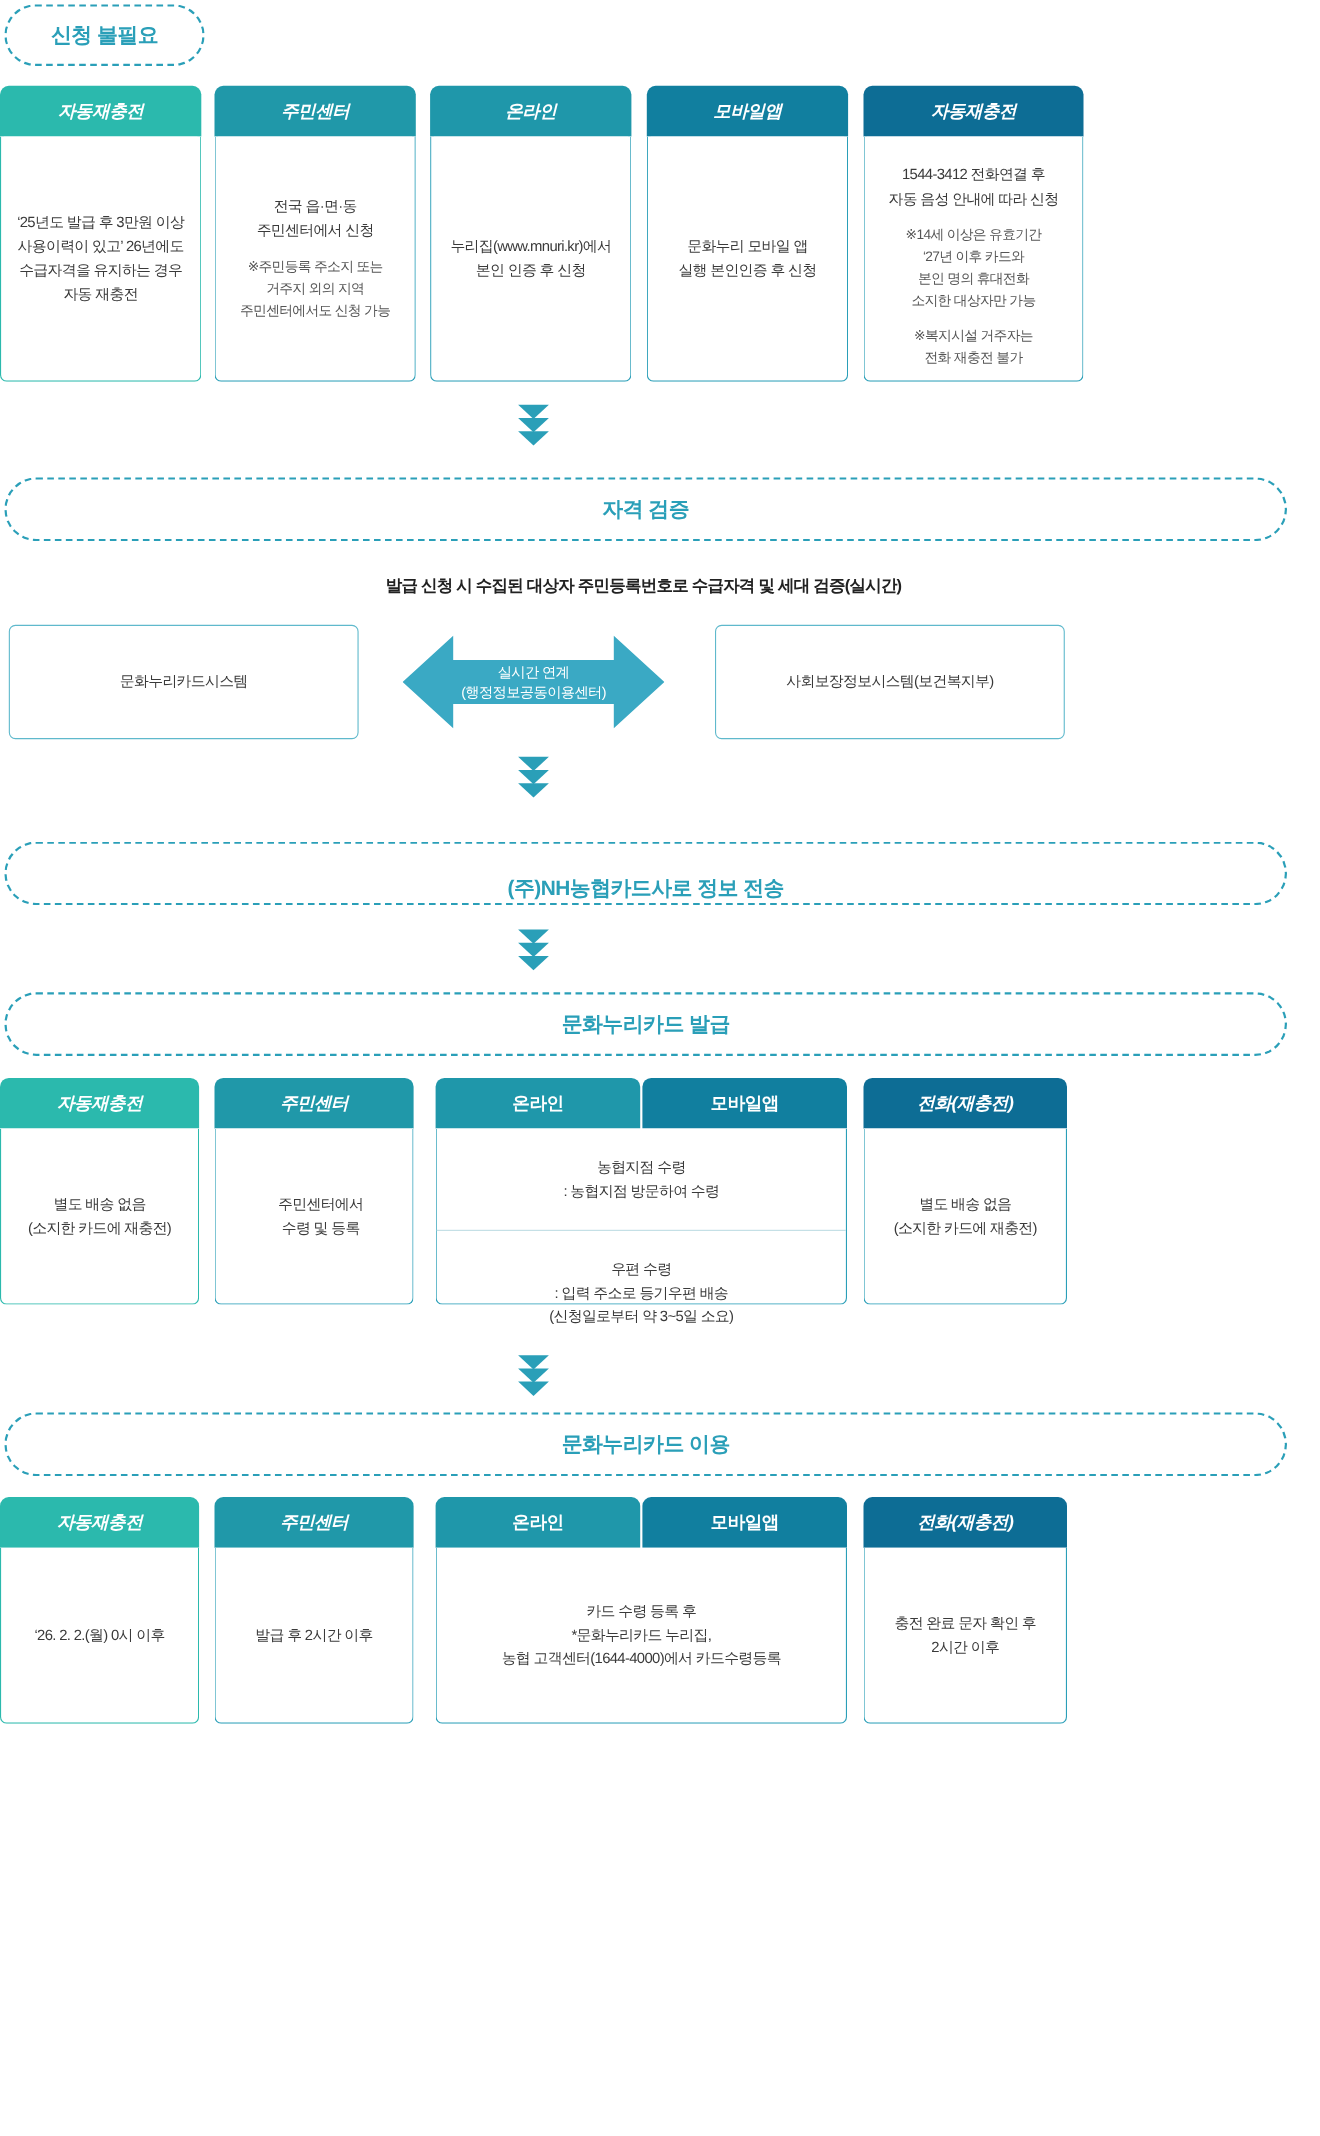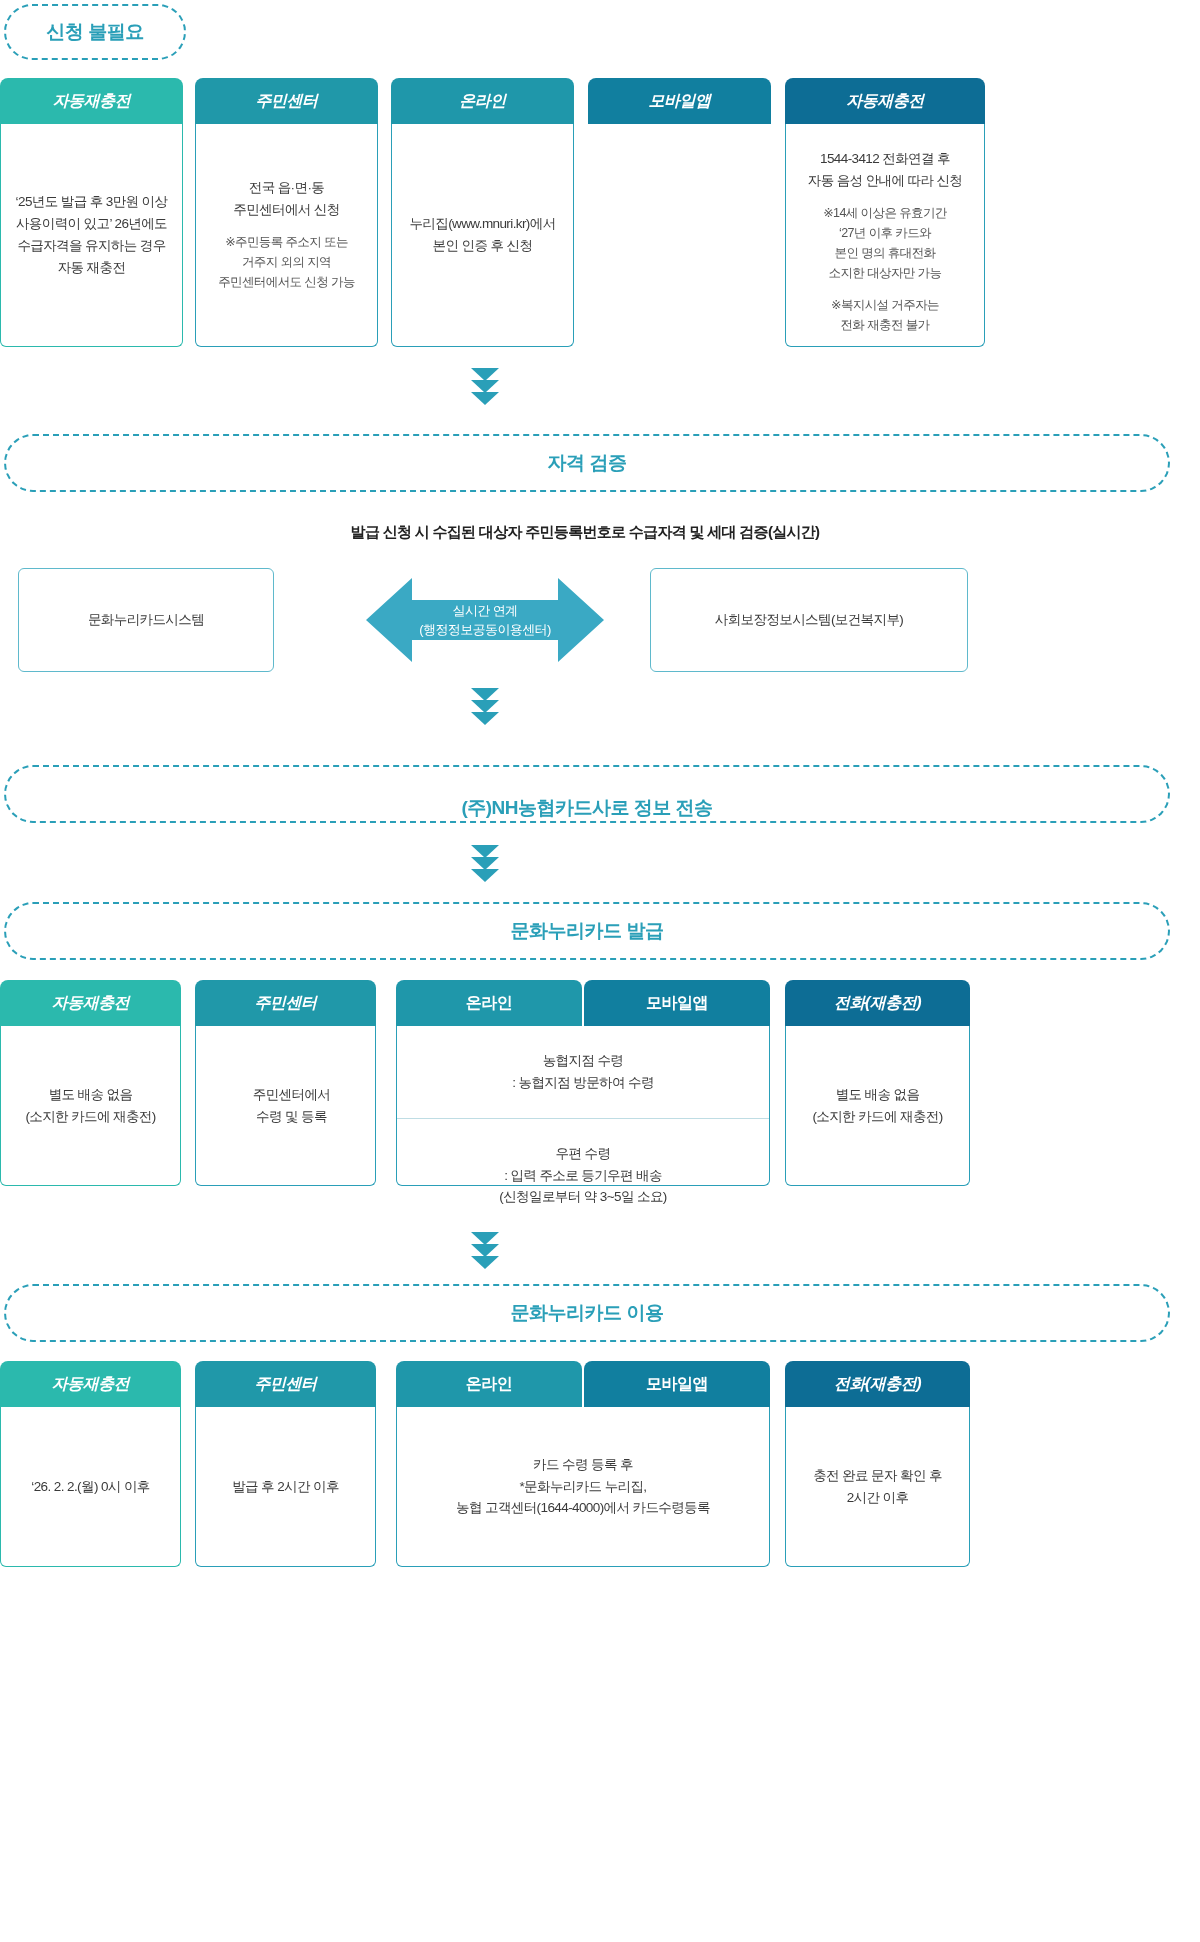--- a/index.html
+++ b/index.html
@@ -189,20 +189,23 @@
     </div>
     <div class="card-body" style="height:223px;">
       <p class="ml">누리집(www.mnuri.kr)에서<br>본인 인증 후 신청</p>
     </div>
   </div>
 
   <div class="card" style="left:588px;top:78px;width:183px;">
     <div class="card-head" style="background:#117f9f;">
       <span>모바일앱</span>
     </div>
+    <div class="card-body" style="height:223px;">
+      <p class="ml">문화누리 모바일 앱<br>실행 본인인증 후 신청</p>
+    </div>
   </div>
 
   <div class="card" style="left:785px;top:78px;width:200px;">
     <div class="card-head" style="background:#0d6d95;">
       <span>자동재충전</span>
     </div>
     <div class="card-body" style="height:223px;justify-content:flex-start;padding-top:24px;">
       <p class="ml">1544-3412 전화연결 후<br>자동 음성 안내에 따라 신청</p>
       <p class="ml note">※14세 이상은 유효기간<br>‘27년 이후 카드와<br>본인 명의 휴대전화<br>소지한 대상자만 가능</p>
       <p class="ml note">※복지시설 거주자는<br>전화 재충전 불가</p>
@@ -216,21 +219,21 @@
   </div>
 
   <div class="capsule" style="left:4px;top:434px;width:1166px;height:58px;">
     <span>자격 검증</span>
   </div>
 
   <div class="verify-note" style="left:0px;top:523px;width:1170px;">
     <span>발급 신청 시 수집된 대상자 주민등록번호로 수급자격 및 세대 검증(실시간)</span>
   </div>
 
-  <div class="sysbox" style="left:18px;top:568px;width:256px;height:104px;">
+  <div class="sysbox" style="left:8px;top:568px;width:318px;height:104px;">
     <span>문화누리카드시스템</span>
   </div>
 
   <div class="bidir" style="left:366px;top:572px;width:238px;height:96px;">
     <svg width="238" height="96" viewBox="0 0 238 96" aria-hidden="true">
       <polygon points="0,48 46,6 46,28 192,28 192,6 238,48 192,90 192,68 46,68 46,90" fill="#3aa9c4"></polygon>
     </svg>
     <div class="bidir-label" style="top:30px;">
       <div>실시간 연계</div>
       <div>(행정정보공동이용센터)</div>

